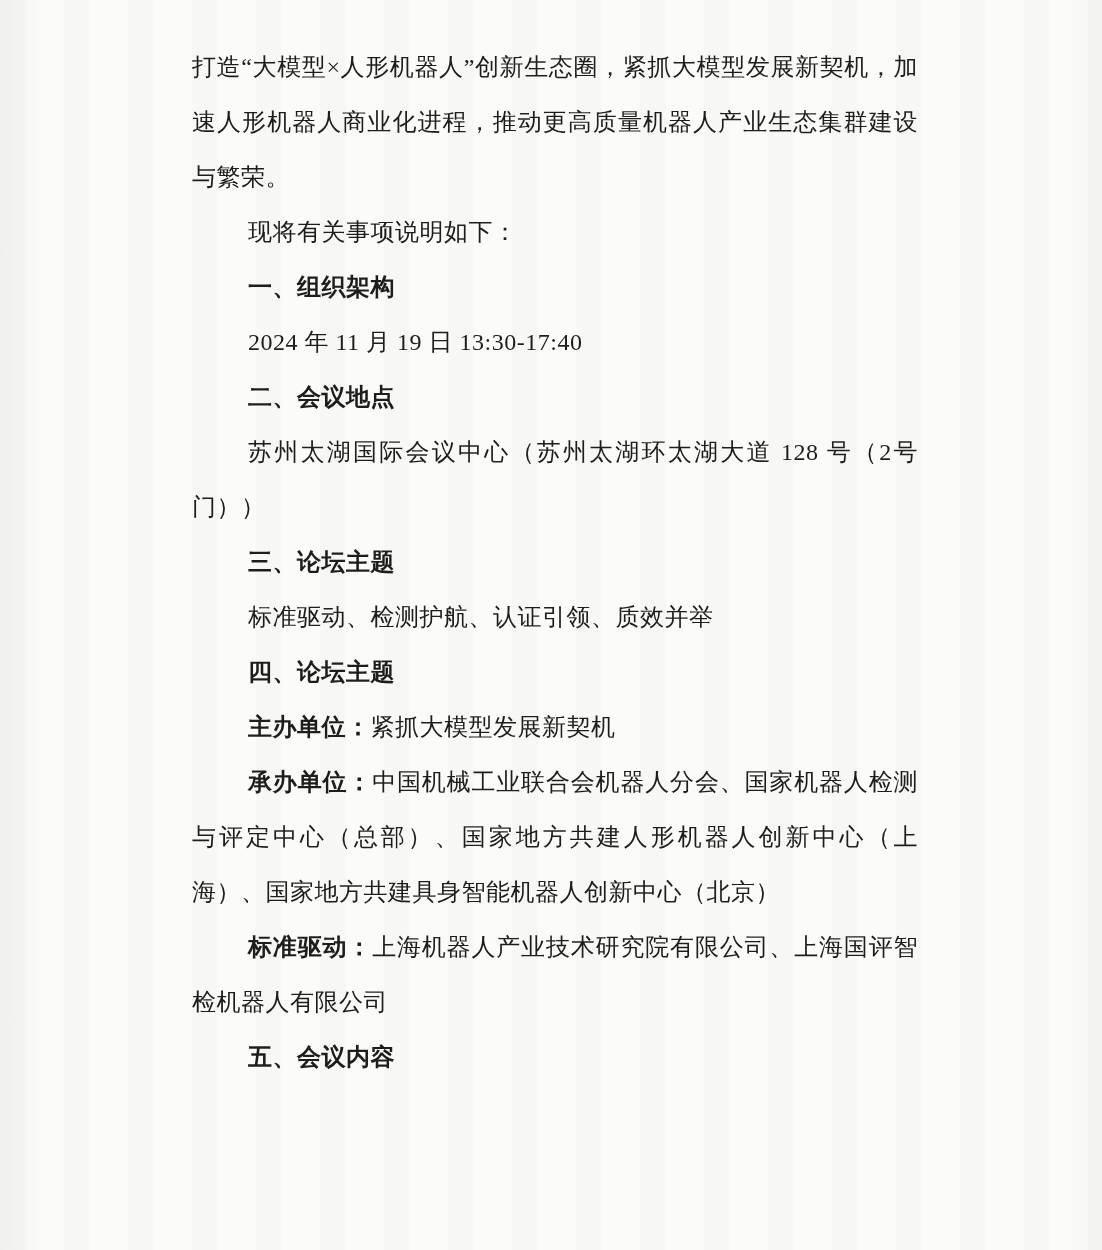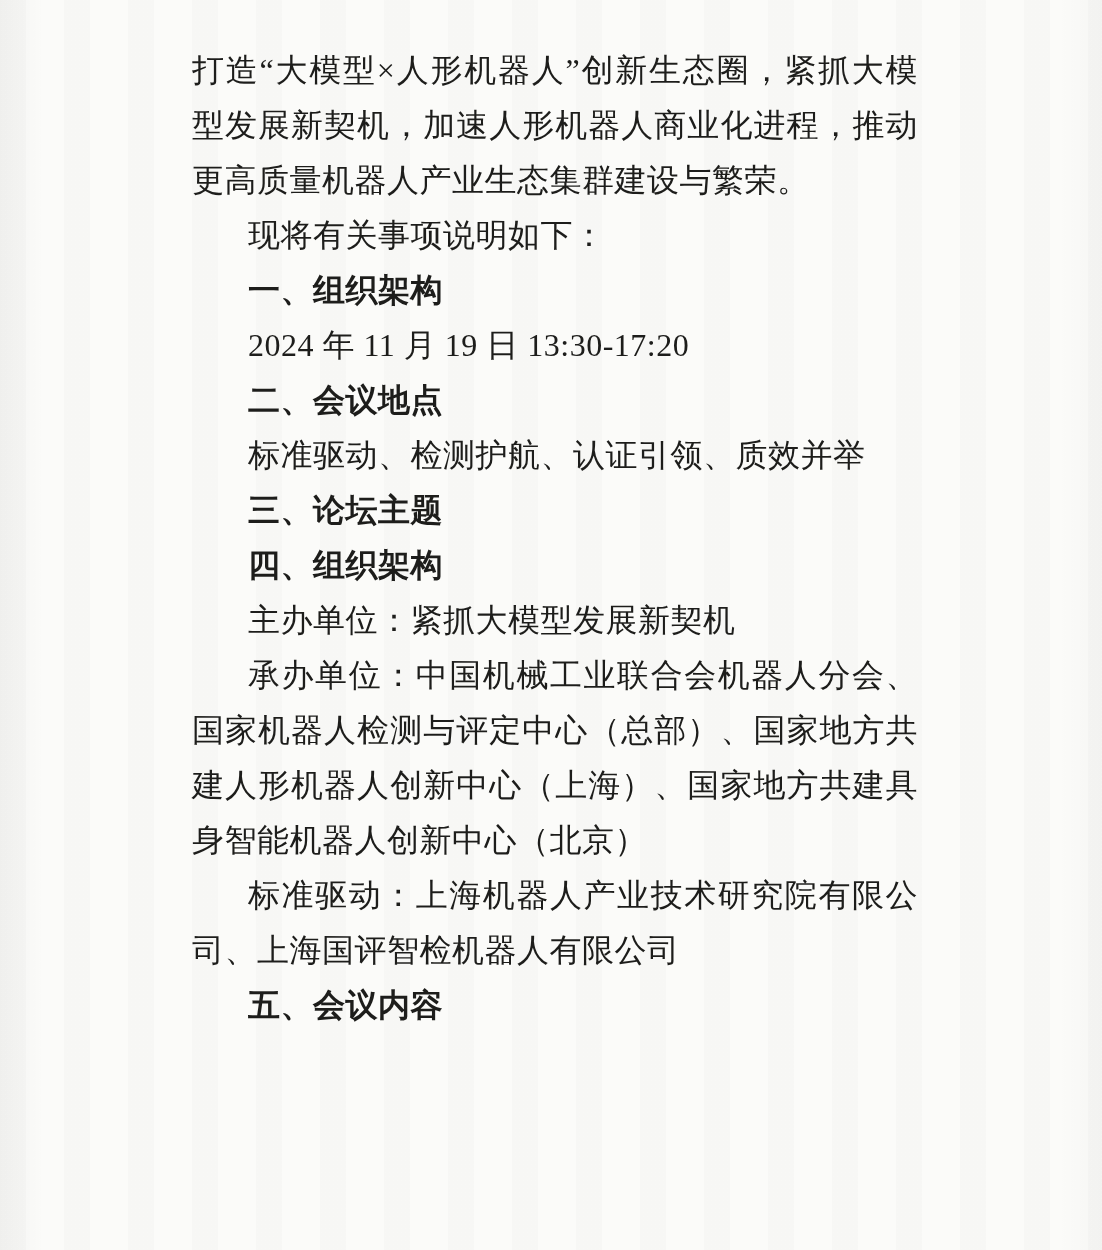--- a/index.html
+++ b/index.html
@@ -22,64 +22,65 @@
       repeating-linear-gradient(90deg,
         rgba(0,0,0,0.015) 0px, rgba(0,0,0,0.015) 26px,
         rgba(255,255,255,0) 26px, rgba(255,255,255,0) 64px),
       linear-gradient(90deg, rgba(0,0,0,0.03) 0%, rgba(0,0,0,0) 4%,
         rgba(0,0,0,0) 96%, rgba(0,0,0,0.02) 100%),
       #fbfbf9;
   }
   .doc {
     position: absolute;
     left: 192px;
-    top: 0;
+    top: 8px;
     width: 726px;
-    padding-top: 43px;
+    padding-top: 32px;
     color: #1d1d1b;
-    font-size: 32px;
+    font-size: 24px;
     line-height: 55px;
     text-align: justify;
     letter-spacing: 0.5px;
   }
   .para {
     margin: 0;
   }
   .indent {
     text-indent: 56px;
   }
   .heading {
     font-weight: 700;
   }
   .label {
-    font-weight: 400;
+    font-weight: 700;
   }
 </style>
 </head>
 <body>
 
 <div class="scan-page">
   <div class="doc">
 
     <p class="para">打造“大模型×人形机器人”创新生态圈，紧抓大模型发展新契机，加速人形机器人商业化进程，推动更高质量机器人产业生态集群建设与繁荣。</p>
 
     <p class="para indent">现将有关事项说明如下：</p>
 
     <p class="para indent heading">一、组织架构</p>
 
-    <p class="para indent">2024 年 11 月 19 日 13:30-17:20</p>
+    <p class="para indent">2024 年 11 月 19 日 13:30-17:40</p>
 
     <p class="para indent heading">二、会议地点</p>
 
+    <p class="para indent">苏州太湖国际会议中心（苏州太湖环太湖大道 128 号（2号门））</p>
+
+    <p class="para indent heading">三、论坛主题</p>
 
     <p class="para indent">标准驱动、检测护航、认证引领、质效并举</p>
 
-    <p class="para indent heading">三、论坛主题</p>
-
-    <p class="para indent heading">四、组织架构</p>
+    <p class="para indent heading">四、论坛主题</p>
 
     <p class="para indent"><b class="label">主办单位：</b><span>紧抓大模型发展新契机</span></p>
 
     <p class="para indent"><b class="label">承办单位：</b><span>中国机械工业联合会机器人分会、国家机器人检测与评定中心（总部）、国家地方共建人形机器人创新中心（上海）、国家地方共建具身智能机器人创新中心（北京）</span></p>
 
     <p class="para indent"><b class="label">标准驱动：</b><span>上海机器人产业技术研究院有限公司、上海国评智检机器人有限公司</span></p>
 
 
     <p class="para indent heading">五、会议内容</p>
 

